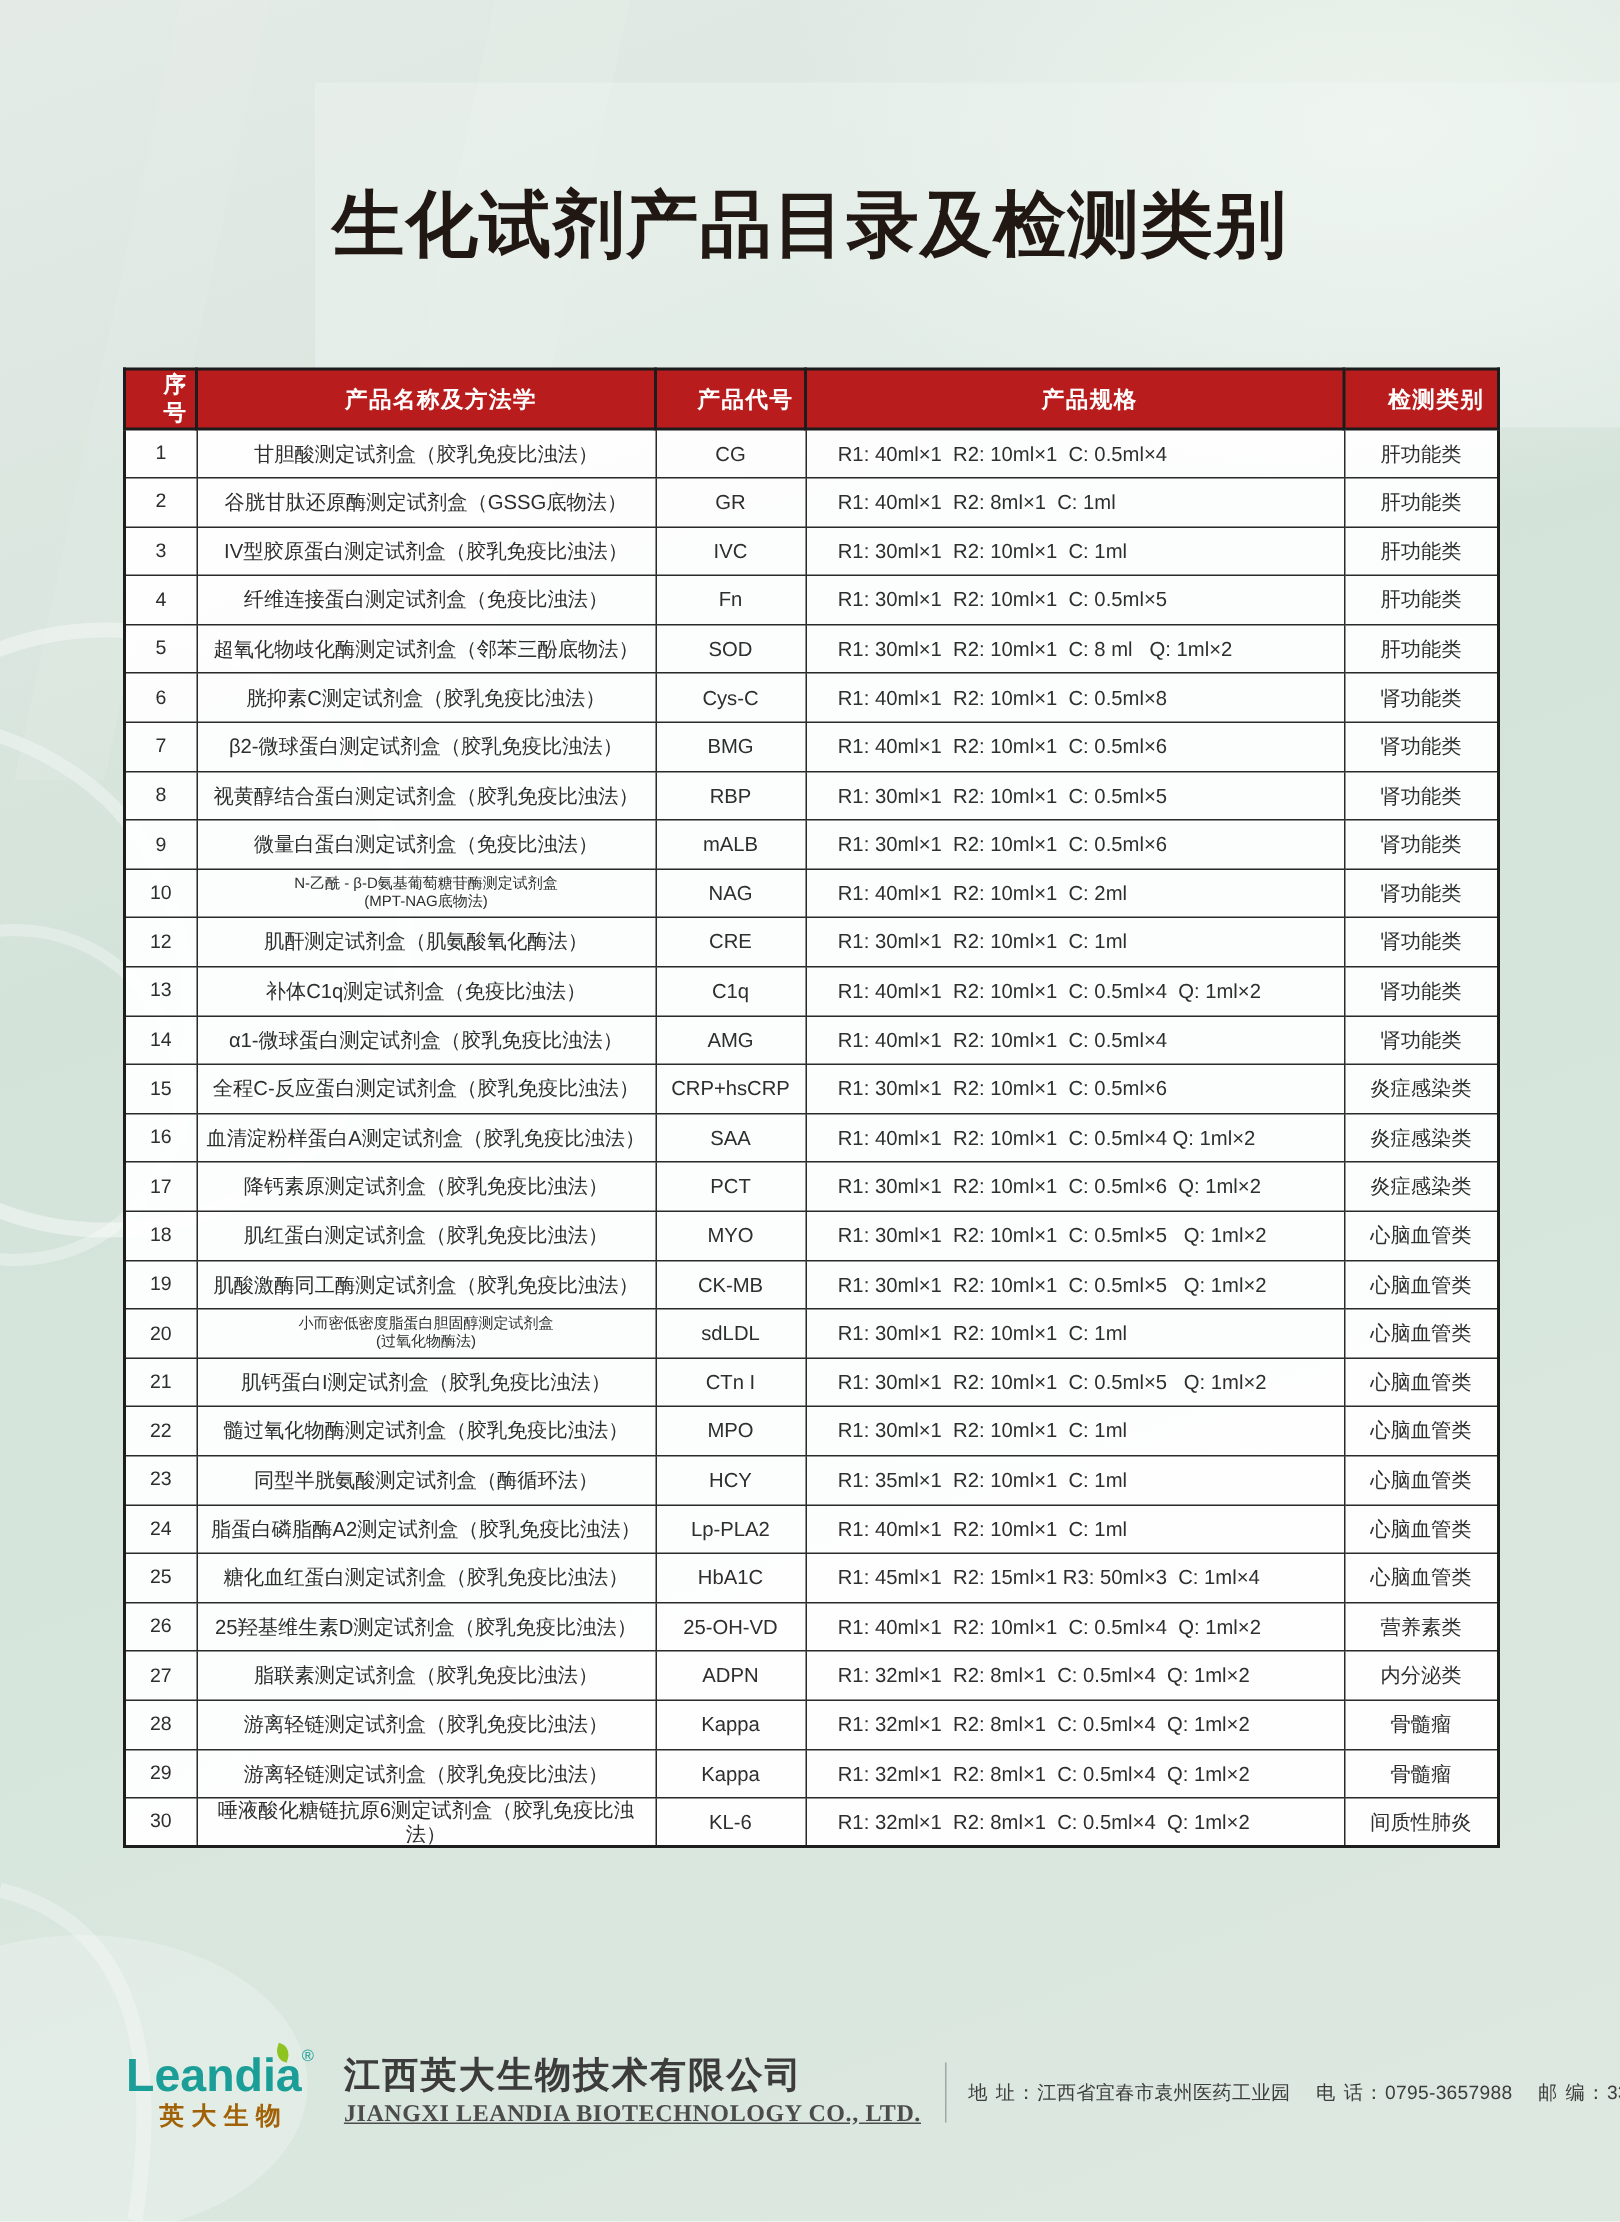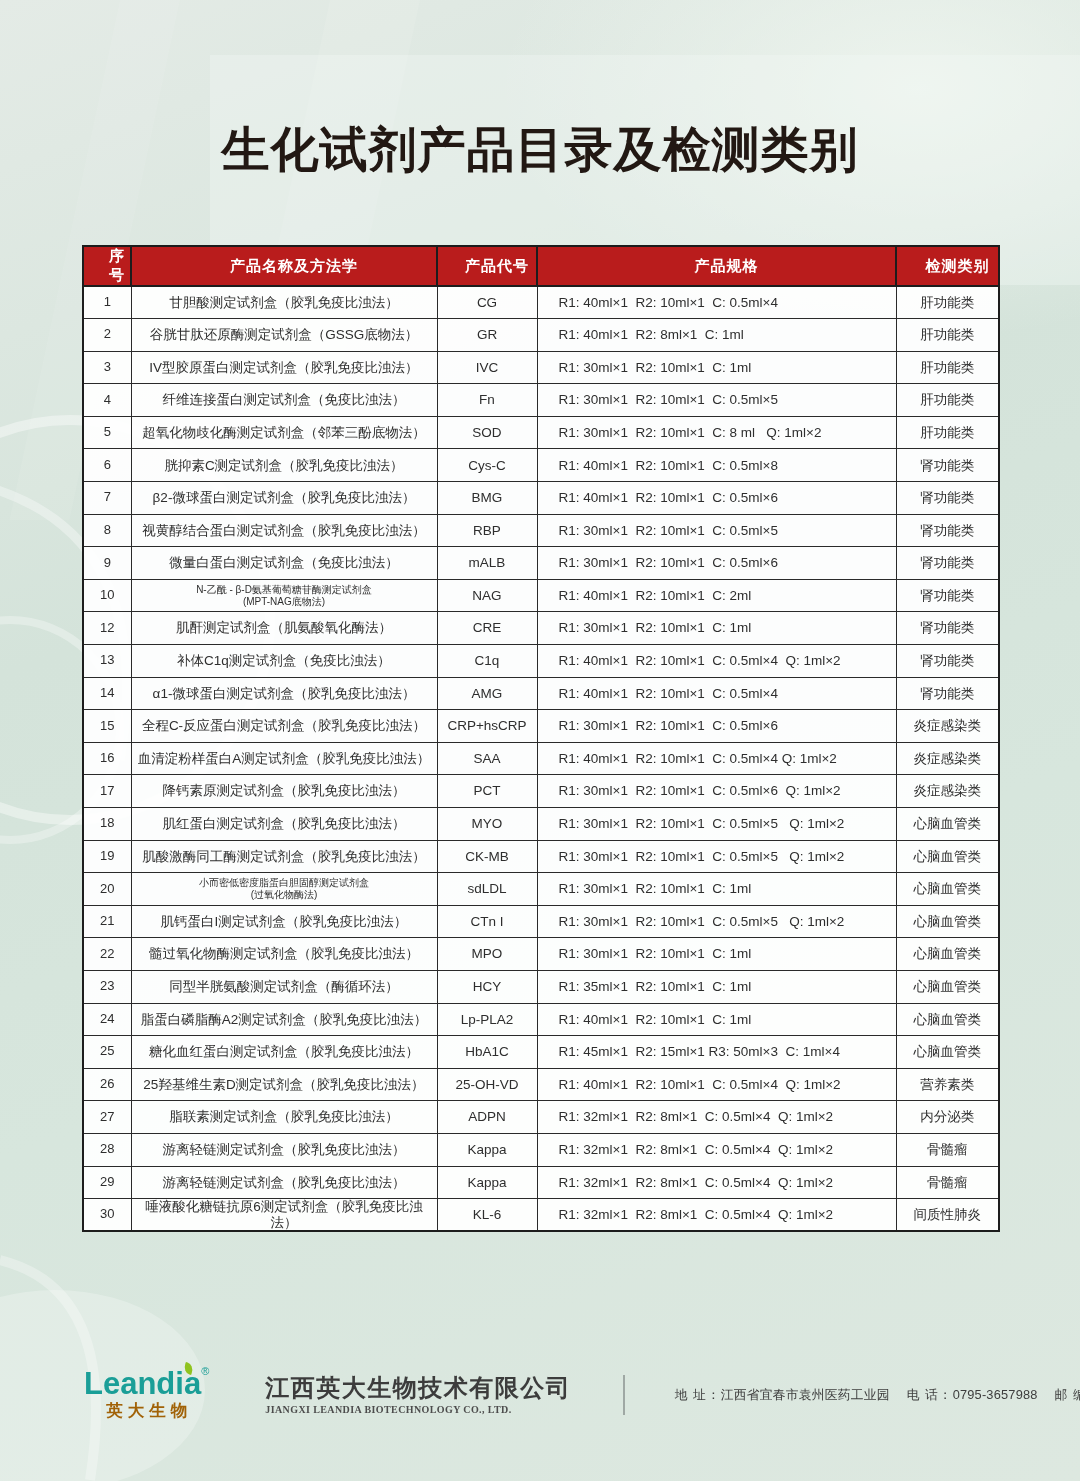--- a/index.html
+++ b/index.html
@@ -59,21 +59,21 @@
   .catalog td.c-spec {
     text-align: left;
     padding-left: 21px;
     white-space: pre;
   }
   .catalog td.c-name.two-line { font-size: 10px; }
   .catalog td.c-name.two-line div { line-height: 1.18; }
   
   .footer {
     position: absolute; left: 84px; top: 1368px; width: 930px;
-    display: flex; align-items: center; gap: 36px;
+    display: flex; align-items: center;
   }
   .logo { position: relative; flex: 0 0 auto; text-align: center; padding-right: 10px; }
   .logo-line { position: relative; display: inline-block; line-height: 1; }
   .logo-brand {
     font-size: 31px; font-weight: bold; color: #1a9e97; letter-spacing: 0px;
   }
   .logo-reg { font-size: 11px; color: #1a9e97; vertical-align: top; position: relative; top: -2px; }
   .logo-leaf {
     position: absolute; top: -5px; right: 16px;
     width: 9px; height: 11px;
@@ -84,21 +84,21 @@
   .logo-cn {
     font-size: 16.5px; font-weight: bold; color: #a16207;
     letter-spacing: 5px; margin-top: 1px; padding-left: 5px;
   }
   .company { flex: 0 0 auto; margin-left: 10px; }
   .company-cn {
     font-size: 24px; font-weight: 600; color: #3c3c3c; letter-spacing: 1.5px; line-height: 1.1;
   }
   .company-en {
     font-family: "Liberation Serif", "DejaVu Serif", serif;
-    font-size: 10px; font-weight: bold; color: #4c4c4c; letter-spacing: 0.4px; margin-top: 3px;
+    font-size: 16px; font-weight: bold; color: #4c4c4c; letter-spacing: 0.4px; margin-top: 3px; text-decoration: underline;
   }
   .footer-divider {
     flex: 0 0 auto; width: 1.5px; height: 40px; background: #9fa8a4; margin: 0 14px 0 16px;
   }
   .contact {
     flex: 1 1 auto;
     font-size: 12.8px; color: #3d3d3d; letter-spacing: 0.2px;
     display: flex; flex-wrap: nowrap; gap: 17px; align-items: center;
     white-space: nowrap;
   }

